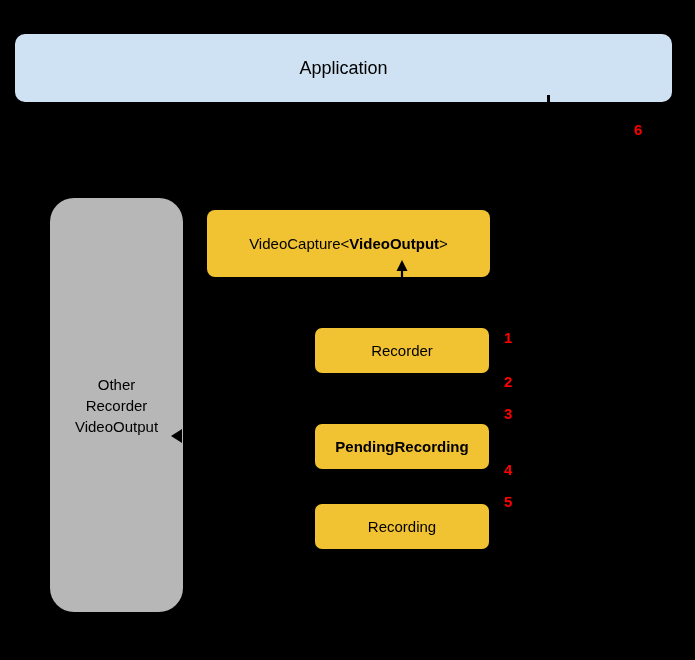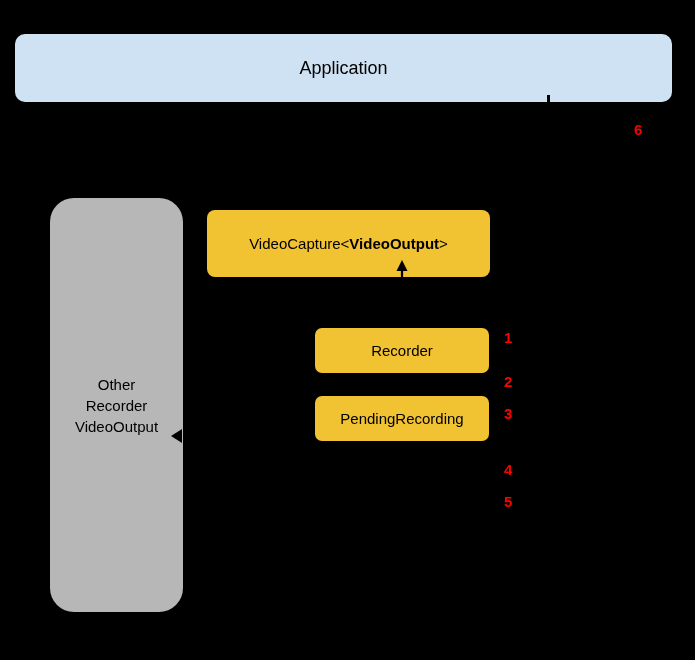--- a/index.html
+++ b/index.html
@@ -35,21 +35,21 @@
     left: 207px; top: 198px; width: 283px; height: 67px;
     background: #f1c232; border-radius: 8px; font-size: 15px;
   }
   .node {
     position: absolute; left: 315px; width: 174px; height: 45px;
     background: #f1c232; border-radius: 7px;
     display: flex; align-items: center; justify-content: center;
     font-size: 15px;
   }
   .node-recorder  { top: 316px; }
-  .node-pending   { top: 384px; }
+  .node-pending   { top: 412px; font-weight: bold; }
   .node-recording { top: 492px; }
   .step {
     position: absolute; color: #ff0000; font-weight: bold;
     font-size: 15px; line-height: 18px;
   }
   .step-1 { left: 504px; top: 317px; }
   .step-2 { left: 504px; top: 361px; }
   .step-3 { left: 504px; top: 393px; }
   .step-4 { left: 504px; top: 449px; }
   .step-5 { left: 504px; top: 481px; }
@@ -99,20 +99,23 @@
       <rect x="7.9" y="9" width="2.2" height="37" fill="#000000"></rect>
     </svg>
   </div>
 
   <div class="node node-recorder">
     <span>Recorder</span>
   </div>
   <div class="node node-pending">
     <span>PendingRecording</span>
   </div>
+  <div class="node node-recording">
+    <span>Recording</span>
+  </div>
 
   <span class="step step-1">1</span>
   <span class="step step-2">2</span>
   <span class="step step-3">3</span>
   <span class="step step-4">4</span>
   <span class="step step-5">5</span>
 
 </div>
 
 </body></html>

